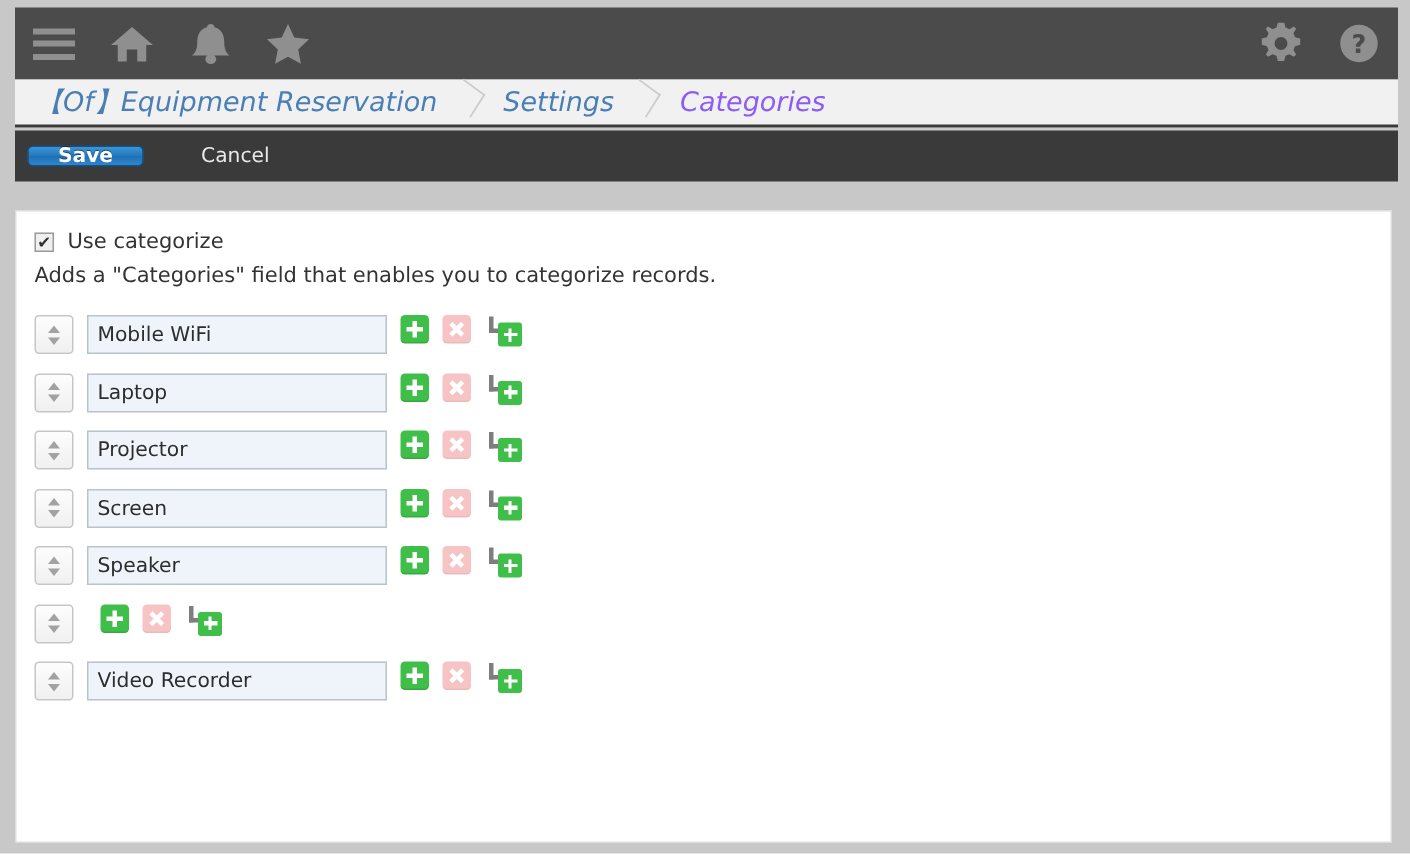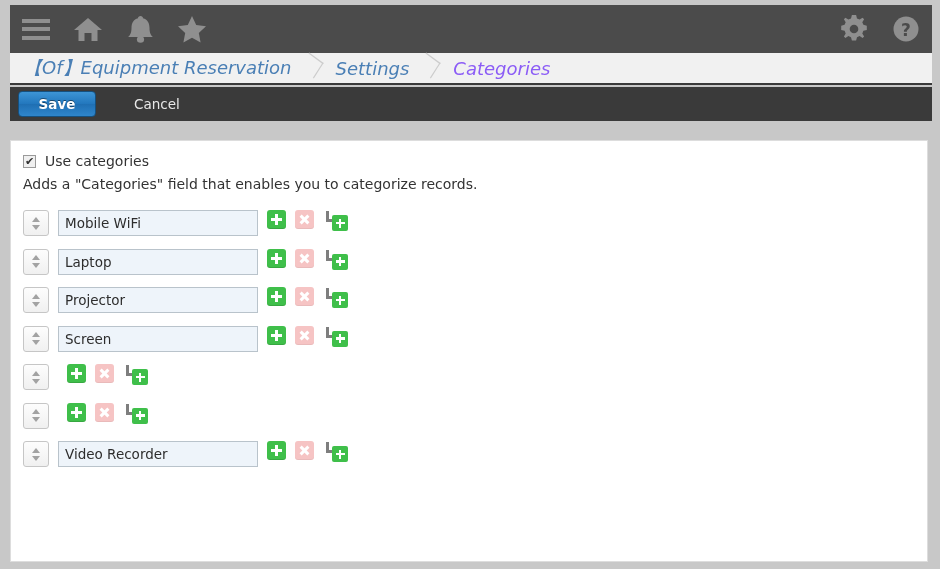--- a/index.html
+++ b/index.html
@@ -124,21 +124,21 @@
     width: 922px;
     height: 34px;
     background: #3a3a3a;
     display: flex;
     align-items: center;
     box-sizing: border-box;
   }
   .btn-save {
     margin-left: 8px;
     width: 78px;
-    height: 26px;
+    height: 14px;
     border-radius: 4px;
     background: linear-gradient(to bottom, #3d95d6 0%, #2277bd 50%, #1f6fb3 51%, #2f86cc 100%);
     border: 1px solid #15507f;
     color: #ffffff;
     font-size: 13.5px;
     font-weight: bold;
     display: flex;
     align-items: center;
     justify-content: center;
     text-shadow: 0 -1px 0 rgba(0,0,0,.45);
@@ -384,21 +384,21 @@
 <div class="toolbar">
   <div class="btn-save">Save</div>
   <div class="btn-cancel">Cancel</div>
 </div>
 
 <div class="panel">
   <div class="panel-inner">
 
     <div class="checkbox-row">
       <span class="cb">✔</span>
-      <span class="checkbox-label">Use categories</span>
+      <span class="checkbox-label">Use categorize</span>
     </div>
 
     <p class="help-text">Adds a "Categories" field that enables you to categorize records.</p>
 
 
     <div>
 
       <div class="tree-row">
         <div class="sorter">
           <span class="tri-up"></span>
@@ -489,20 +489,21 @@
             <span class="plus-v"></span>
           </span>
         </span>
       </div>
 
       <div class="tree-row">
         <div class="sorter">
           <span class="tri-up"></span>
           <span class="tri-dn"></span>
         </div>
+        <input class="cat-input" type="text" value="Speaker" style="">
         <span class="icon-btn icon-add">
           <span class="plus-h"></span>
           <span class="plus-v"></span>
         </span>
         <span class="icon-btn icon-del">
           <span class="x-a"></span>
           <span class="x-b"></span>
         </span>
         <span class="icon-child">
           <span class="child-elbow"></span>

